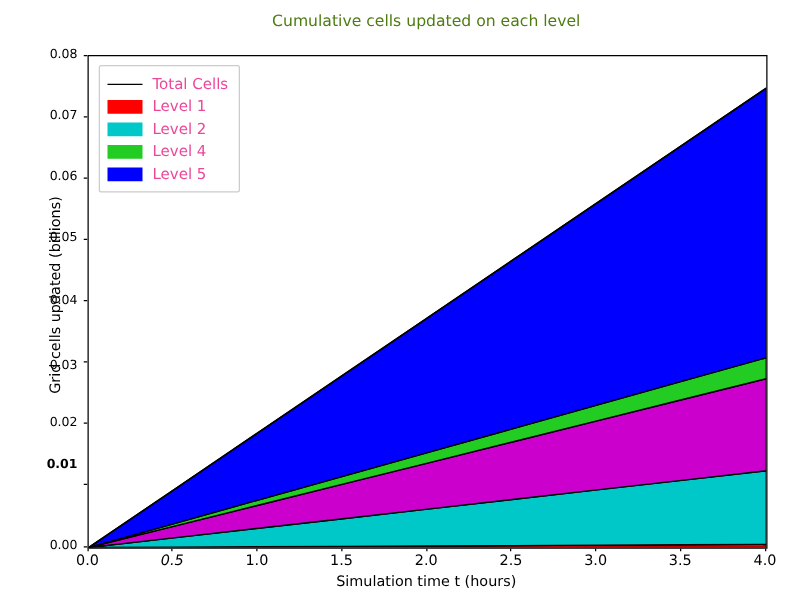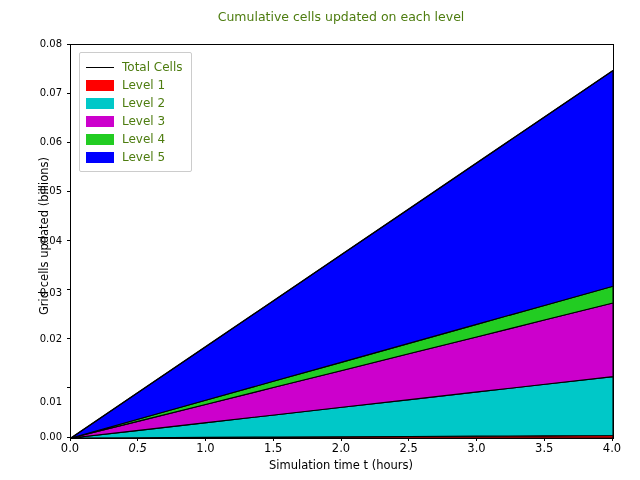--- a/index.html
+++ b/index.html
@@ -158,34 +158,34 @@
     position: absolute;
     left: 0;
     top: 5px;
     width: 28px;
     height: 1.3px;
     background: #000000;
   }
   .legend-label {
     font-size: 12px;
     line-height: 14px;
-    color: #4d7c0f;
+    color: #ec4899;
     white-space: nowrap;
   }
 </style>
 </head>
 <body>
 
 <div id="figure">
 
   <div id="chart-title">Cumulative cells updated on each level</div>
 
   <div id="ytick-col">
       <div class="ytick-label" style="top: 431px;">0.00</div>
-      <div class="ytick-label" style="top: 396px;">0.01</div>
+      <div class="ytick-label" style="top: 366px; font-weight: bold;">0.01</div>
       <div class="ytick-label" style="top: 332.75px;">0.02</div>
       <div class="ytick-label" style="top: 287px;">0.03</div>
       <div class="ytick-label" style="top: 234.5px;">0.04</div>
       <div class="ytick-label" style="top: 185.375px;">0.05</div>
       <div class="ytick-label" style="top: 136.25px;">0.06</div>
       <div class="ytick-label" style="top: 87.125px;">0.07</div>
       <div class="ytick-label" style="top: 38px;">0.08</div>
     </div>
   <div id="ytick-marks">
       <div class="ytick-mark" style="top: 436.5px;"></div>
@@ -244,24 +244,20 @@
       </div>
       <div class="legend-row">
         <span class="legend-swatch" style="background: rgb(255, 0, 0);"></span>
         <span class="legend-label">Level 1</span>
       </div>
       <div class="legend-row">
         <span class="legend-swatch" style="background: rgb(0, 200, 200);"></span>
         <span class="legend-label">Level 2</span>
       </div>
       <div class="legend-row">
-        <span class="legend-swatch" style="background: rgb(204, 0, 204);"></span>
-        <span class="legend-label">Level 3</span>
-      </div>
-      <div class="legend-row">
         <span class="legend-swatch" style="background: rgb(34, 204, 34);"></span>
         <span class="legend-label">Level 4</span>
       </div>
       <div class="legend-row">
         <span class="legend-swatch" style="background: rgb(0, 0, 255);"></span>
         <span class="legend-label">Level 5</span>
       </div>
     </div>
 
 </div>

